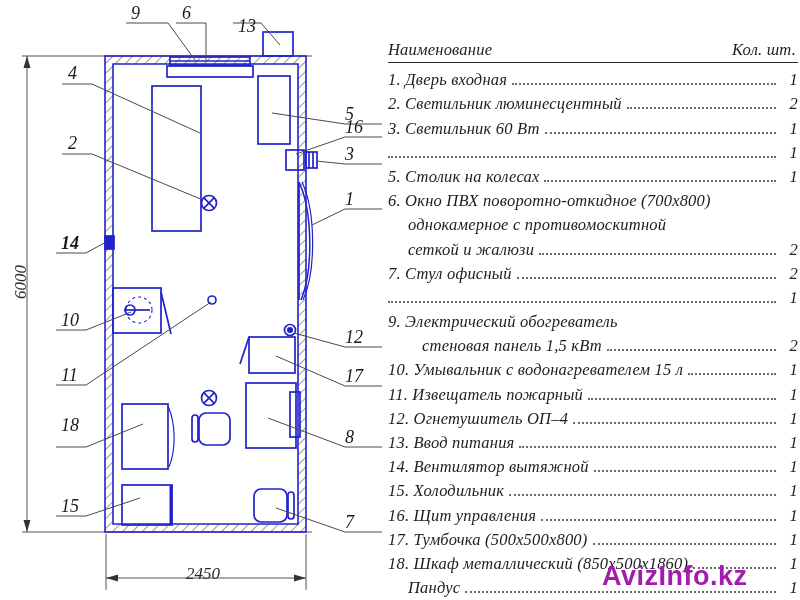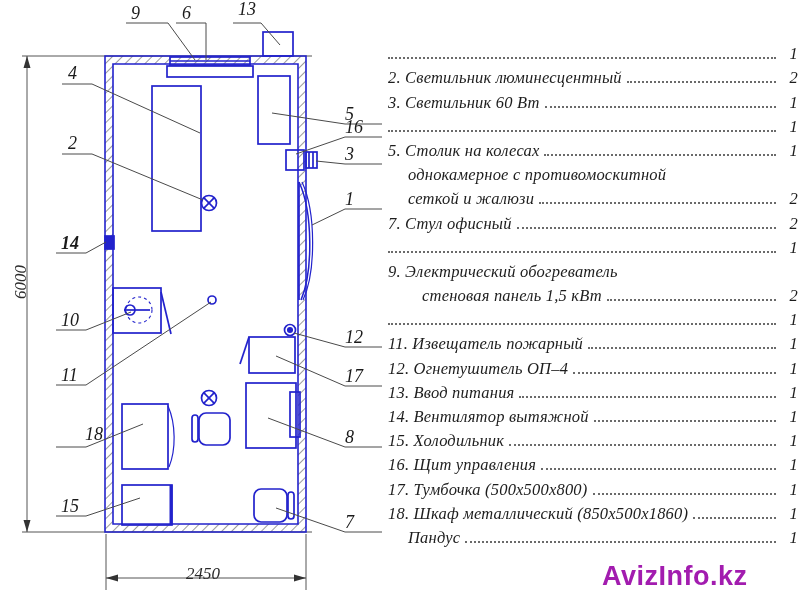--- a/index.html
+++ b/index.html
@@ -192,45 +192,51 @@
         <line x1="56" y1="516" x2="86" y2="516"></line>
           <line x1="86" y1="516" x2="140" y2="498"></line>
         <line x1="382" y1="532" x2="345" y2="532"></line>
           <line x1="345" y1="532" x2="276" y2="508"></line>
       </g>
     </svg>
 
     <div id="callouts">
         <div class="callout" style="left: 131px; top: 4px;">9</div>
         <div class="callout" style="left: 182px; top: 4px;">6</div>
-        <div class="callout" style="left: 238px; top: 0;">13</div>
+        <div class="callout" style="left: 238px; top: 17px;">13</div>
         <div class="callout" style="left: 68px; top: 64px;">4</div>
         <div class="callout" style="left: 345px; top: 105px;">5</div>
         <div class="callout" style="left: 345px; top: 118px;">16</div>
         <div class="callout" style="left: 68px; top: 134px;">2</div>
         <div class="callout" style="left: 345px; top: 145px;">3</div>
         <div class="callout" style="left: 345px; top: 190px;">1</div>
         <div class="callout" style="left: 61px; top: 234px; font-weight: bold;">14</div>
         <div class="callout" style="left: 61px; top: 311px;">10</div>
         <div class="callout" style="left: 345px; top: 328px; font-style: italic;">12</div>
         <div class="callout" style="left: 61px; top: 366px;">11</div>
         <div class="callout" style="left: 345px; top: 367px;">17</div>
-        <div class="callout" style="left: 61px; top: 425px; margin-left: 24px;">18</div>
+        <div class="callout" style="left: 61px; top: 416px;">18</div>
         <div class="callout" style="left: 345px; top: 428px;">8</div>
         <div class="callout" style="left: 61px; top: 497px;">15</div>
         <div class="callout" style="left: 345px; top: 513px;">7</div>
       </div>
 
     <div class="dimtext" id="dim-6000">6000</div>
     <div class="dimtext" id="dim-2450">2450</div>
   </div>
 
   <div id="legend">
+    <div class="lg-head">
+      <span class="lgtxt h-name">Наименование</span>
+      <span class="lgtxt h-qty">Кол. шт.</span>
+      <span class="rule"></span>
+    </div>
     <div id="legend-rows">
         <div class="lg-row">
+          <span class="lgtxt lg-label">1. Дверь входная</span>
           <span class="lg-dots"></span>
           <span class="lgtxt lg-qty">1</span>
         </div>
         <div class="lg-row">
           <span class="lgtxt lg-label">2. Светильник люминесцентный</span>
           <span class="lg-dots"></span>
           <span class="lgtxt lg-qty">2</span>
         </div>
         <div class="lg-row">
           <span class="lgtxt lg-label">3. Светильник 60 Вт</span>
@@ -238,20 +244,25 @@
           <span class="lgtxt lg-qty">1</span>
         </div>
         <div class="lg-row">
           <span class="lg-dots"></span>
           <span class="lgtxt lg-qty">1</span>
         </div>
         <div class="lg-row">
           <span class="lgtxt lg-label">5. Столик на колесах</span>
           <span class="lg-dots"></span>
           <span class="lgtxt lg-qty">1</span>
+        </div>
+        <div class="lg-row">
+          <span class="lgtxt lg-label">6. Окно ПВХ поворотно-откидное (700x800)</span>
+          <span class="lg-dots nodots"></span>
+          <span class="lgtxt lg-qty blank"></span>
         </div>
         <div class="lg-row cont">
           <span class="lgtxt lg-label">однокамерное с противомоскитной</span>
           <span class="lg-dots nodots"></span>
           <span class="lgtxt lg-qty blank"></span>
         </div>
         <div class="lg-row cont">
           <span class="lgtxt lg-label">сеткой и жалюзи</span>
           <span class="lg-dots"></span>
           <span class="lgtxt lg-qty">2</span>
@@ -269,20 +280,21 @@
           <span class="lgtxt lg-label">9. Электрический обогреватель</span>
           <span class="lg-dots nodots"></span>
           <span class="lgtxt lg-qty blank"></span>
         </div>
         <div class="lg-row cont2">
           <span class="lgtxt lg-label">стеновая панель 1,5 кВт</span>
           <span class="lg-dots"></span>
           <span class="lgtxt lg-qty">2</span>
         </div>
         <div class="lg-row">
+          <span class="lgtxt lg-label">10. Умывальник с водонагревателем 15 л</span>
           <span class="lg-dots"></span>
           <span class="lgtxt lg-qty">1</span>
         </div>
         <div class="lg-row">
           <span class="lgtxt lg-label">11. Извещатель пожарный</span>
           <span class="lg-dots"></span>
           <span class="lgtxt lg-qty">1</span>
         </div>
         <div class="lg-row">
           <span class="lgtxt lg-label">12. Огнетушитель ОП–4</span>

